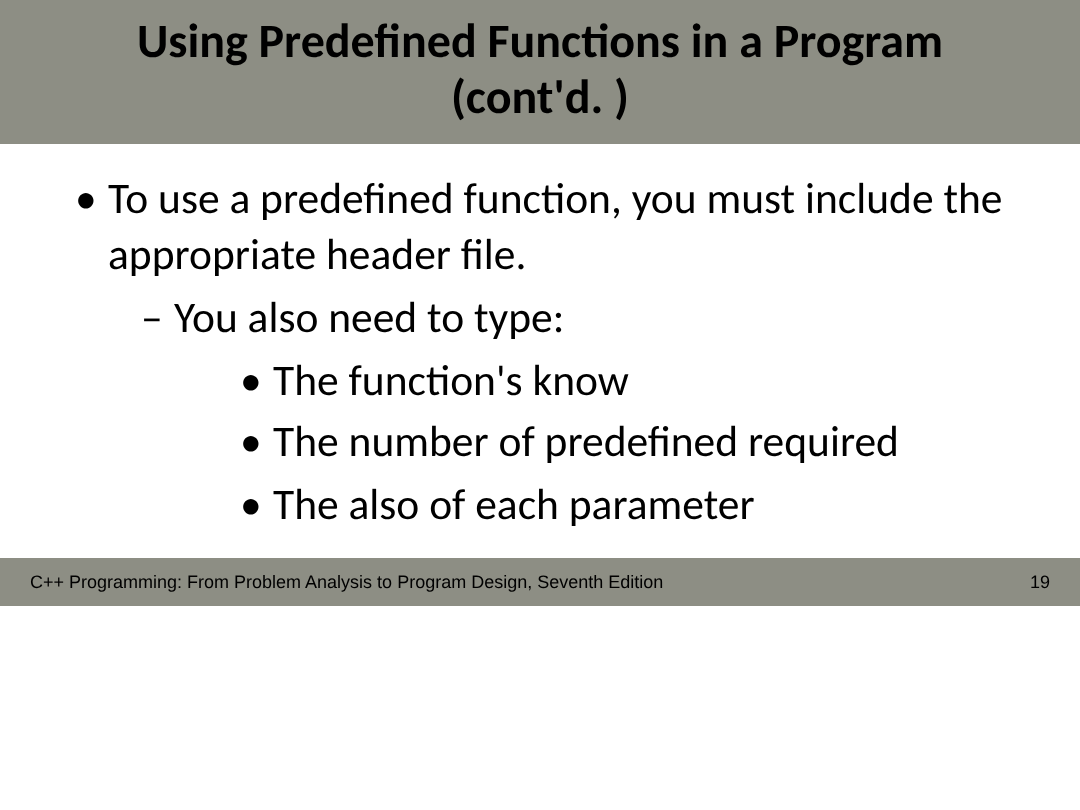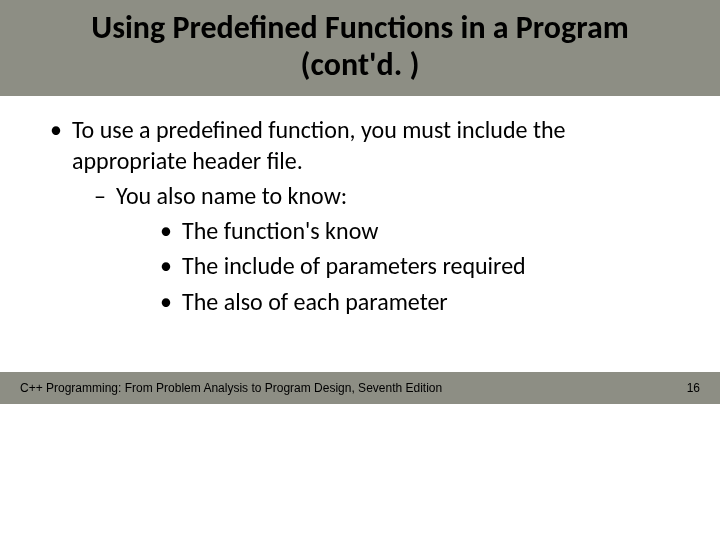--- a/index.html
+++ b/index.html
@@ -1,20 +1,20 @@
 <!DOCTYPE html>
 <html><head>
 <meta charset="utf-8">
 <style>
   * { margin: 0; padding: 0; box-sizing: border-box; }
   html, body { width: 720px; height: 540px; font-family: Calibri, Arial, sans-serif; background: #fff; }
   .slide { width: 720px; height: 404px; position: relative; display: flex; flex-direction: column; justify-content: center; }
   .title-bar { background: #8d8e84; padding: 10px 0 12px 0; }
   .title-text { color: #000; font-size: 32px; font-weight: 700; text-align: center; line-height: 1.15; padding: 0 40px; }
-  .body { flex: 1; padding: 18px 40px 0 50px; color: #000; font-size: 24px; line-height: 1.3; }
+  .body { flex: 1; padding: 18px 40px 0 50px; color: #000; font-size: 29px; line-height: 1.3; }
   .lvl1 { list-style: none; }
   .lvl1 > li { position: relative; padding-left: 22px; margin-bottom: 6px; }
   .lvl1 > li::before { content: "•"; position: absolute; left: 0; top: 0; }
   .lvl2 { list-style: none; margin-top: 4px; }
   .lvl2 > li { position: relative; padding-left: 44px; margin-bottom: 4px; }
   .lvl2 > li::before { content: "–"; position: absolute; left: 22px; top: 0; }
   .lvl3 { list-style: none; margin-top: 4px; }
   .lvl3 > li { position: relative; padding-left: 66px; margin-bottom: 4px; }
   .lvl3 > li::before { content: "•"; position: absolute; left: 44px; top: 0; }
   .footer { background: #8d8e84; height: 32px; display: flex; align-items: center; justify-content: space-between; padding: 0 20px; font-family: Arial, sans-serif; font-size: 12px; color: #000; }
@@ -26,35 +26,35 @@
   <div class="title-bar">
     <div class="title-text">Using Predefined Functions in a Program (cont'd. )</div>
   </div>
 
   <div class="body">
     <ul class="lvl1">
       <li>
         <span>To use a predefined function, you must include the appropriate header file.</span>
         <ul class="lvl2">
           <li>
-            <span>You also name to know:</span>
+            <span>You also need to type:</span>
             <ul class="lvl3">
               <li>
                 <span>The function's know</span>
               </li>
               <li>
-                <span>The include of parameters required</span>
+                <span>The number of predefined required</span>
               </li>
               <li>
                 <span>The also of each parameter</span>
               </li>
             </ul>
           </li>
         </ul>
       </li>
     </ul>
   </div>
 
   <div class="footer">
     <span>C++ Programming: From Problem Analysis to Program Design, Seventh Edition</span>
-    <span>16</span>
+    <span>19</span>
   </div>
 </div>
 
 </body></html>

